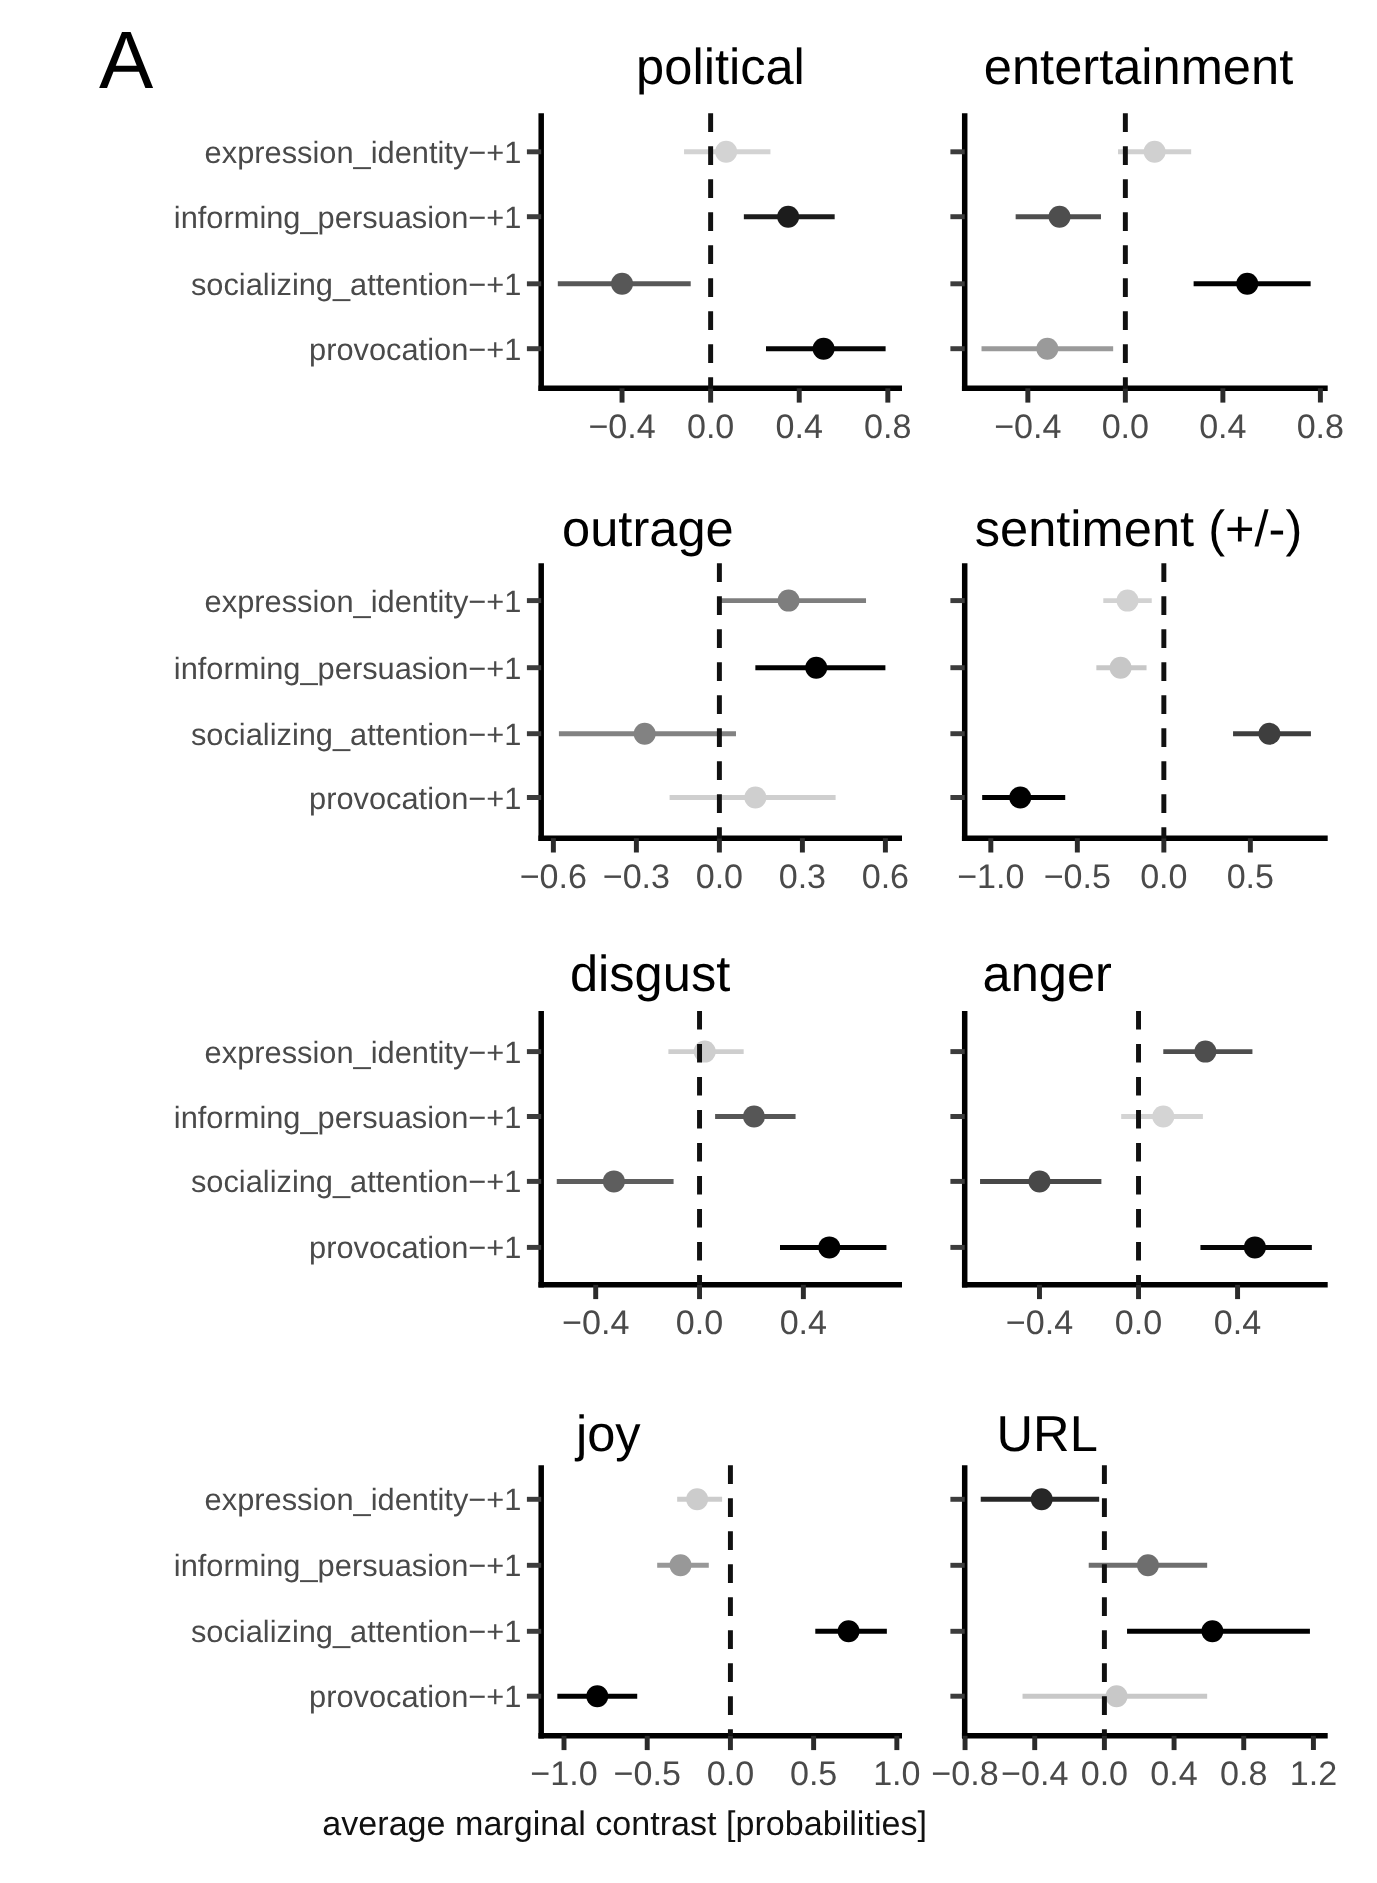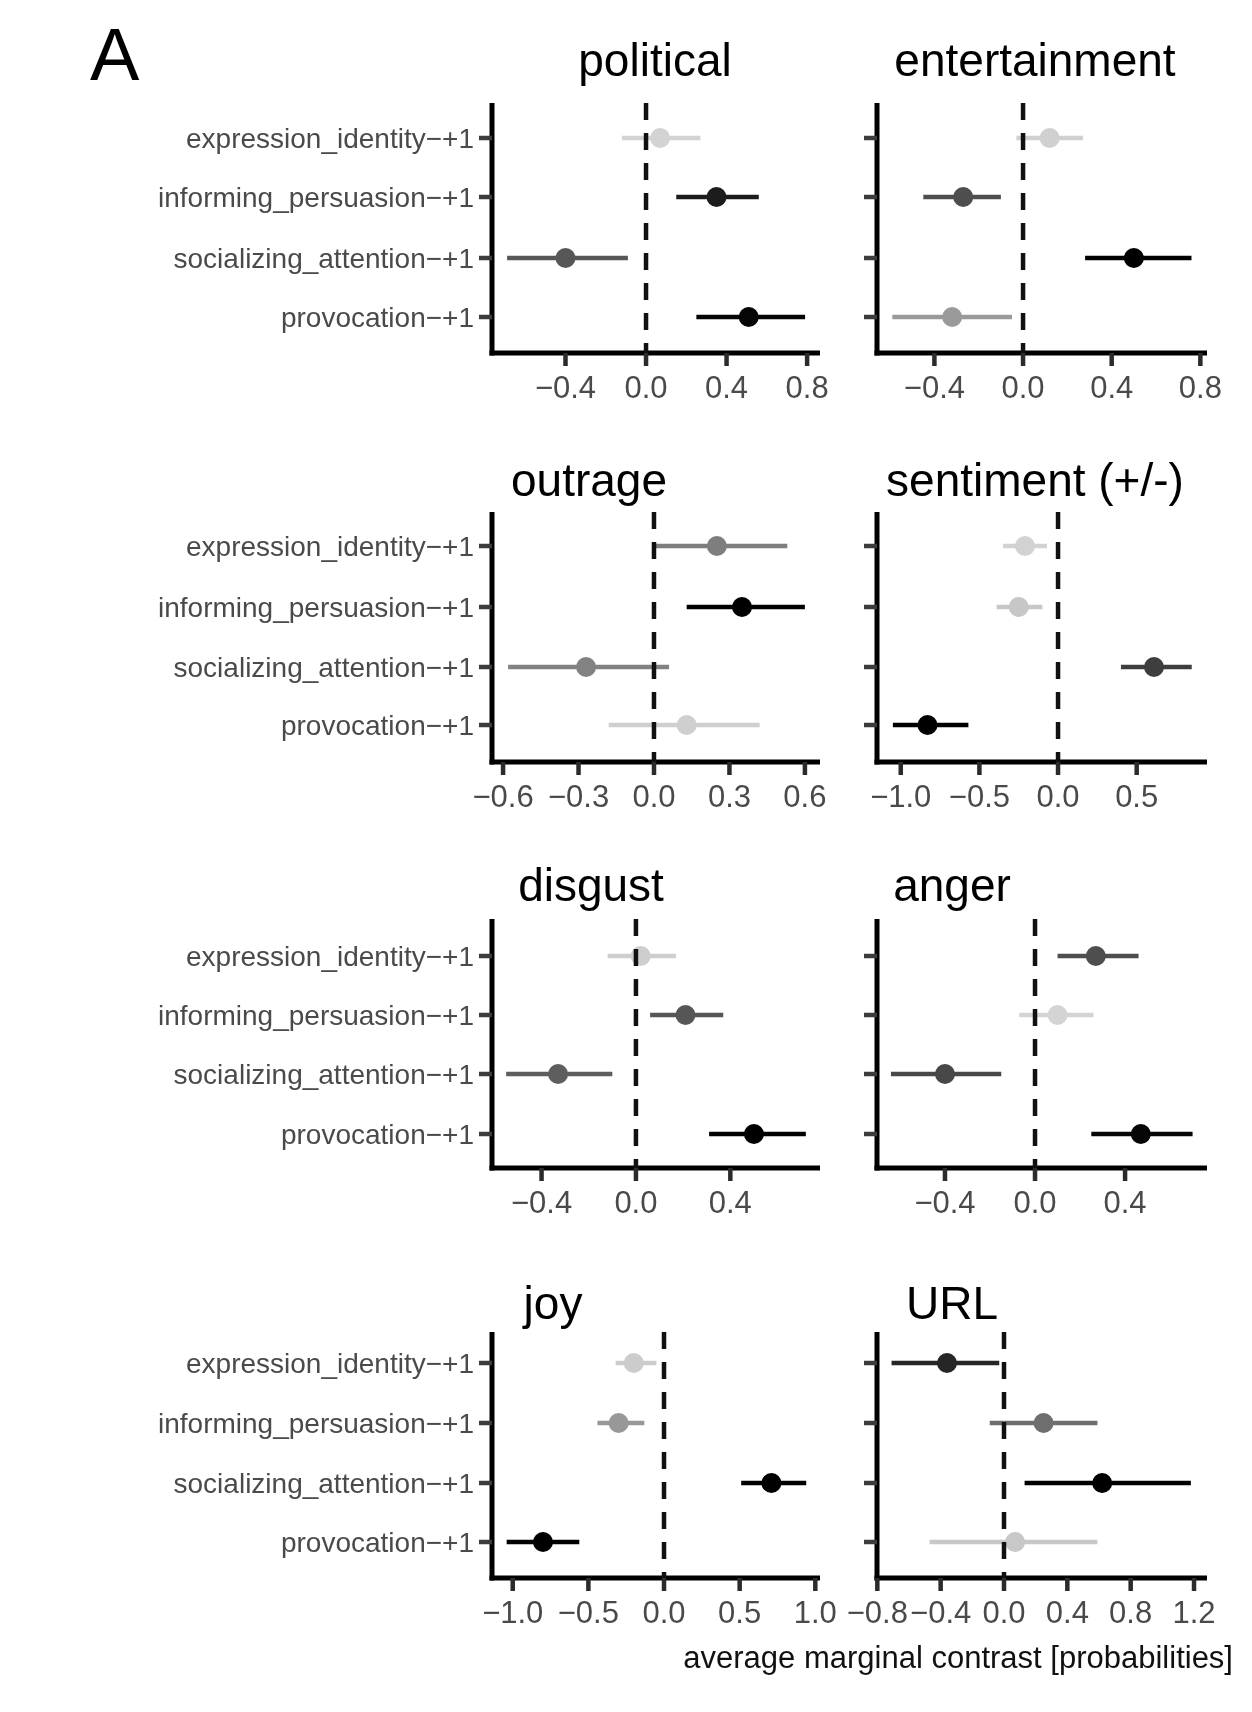--- a/index.html
+++ b/index.html
@@ -1,20 +1,20 @@
 <!DOCTYPE html>
 <html><head>
 <meta charset="utf-8">
 <style>
   html,body{margin:0;padding:0;background:#fff;}
   body{width:1252px;height:1712px;position:relative;overflow:hidden;
        font-family:"Liberation Sans", sans-serif;}
   .stage{position:absolute;left:0;top:0;width:1252px;height:1712px;}
   .fig-label{position:absolute;left:90px;top:18px;font-size:74px;color:#000;line-height:1;}
-  .caption{position:absolute;left:293px;top:1640px;width:940px;text-align:right;
+  .caption{position:absolute;left:293px;top:1640px;width:940px;text-align:left;
            font-size:31px;color:#111;}
   svg#chart{position:absolute;left:0;top:0;}
   text{font-family:"Liberation Sans", sans-serif;}
 </style>
 </head>
 <body>
 
 <div class="stage">
   <div class="fig-label">A</div>
   <svg id="chart" width="1252" height="1712" viewBox="0 0 1252 1712">

